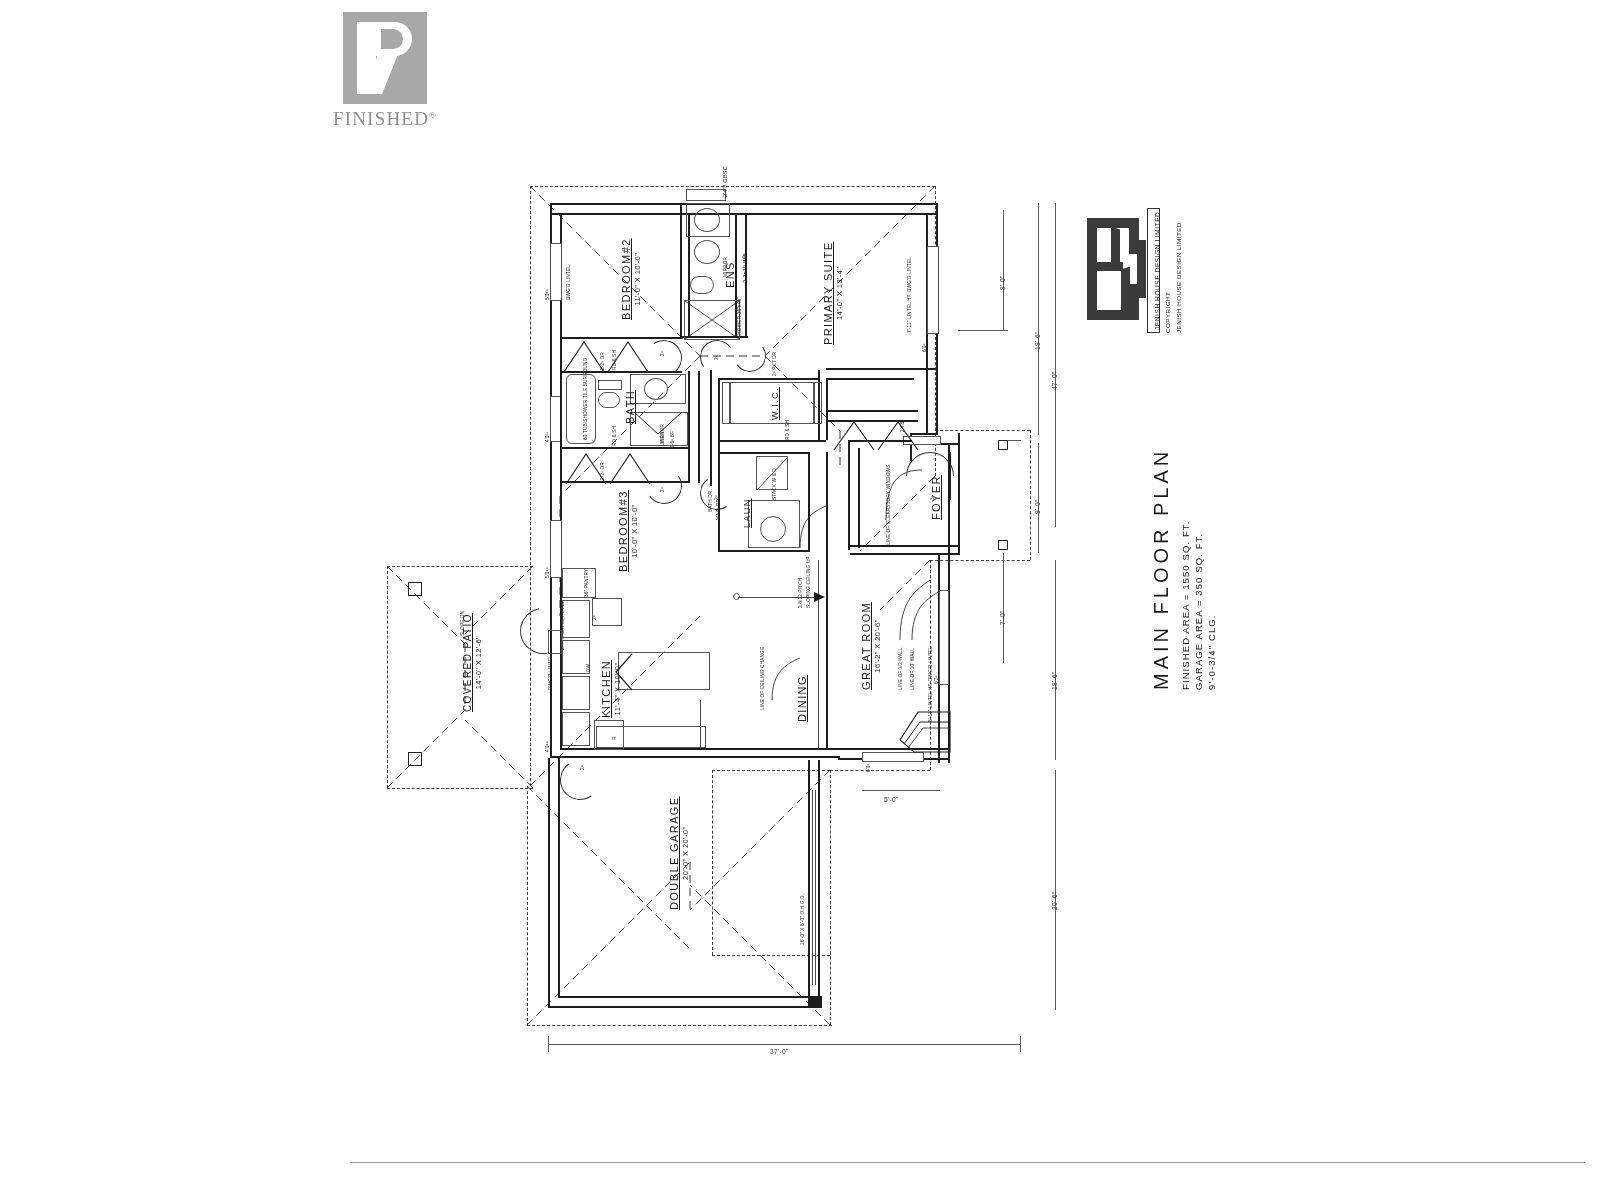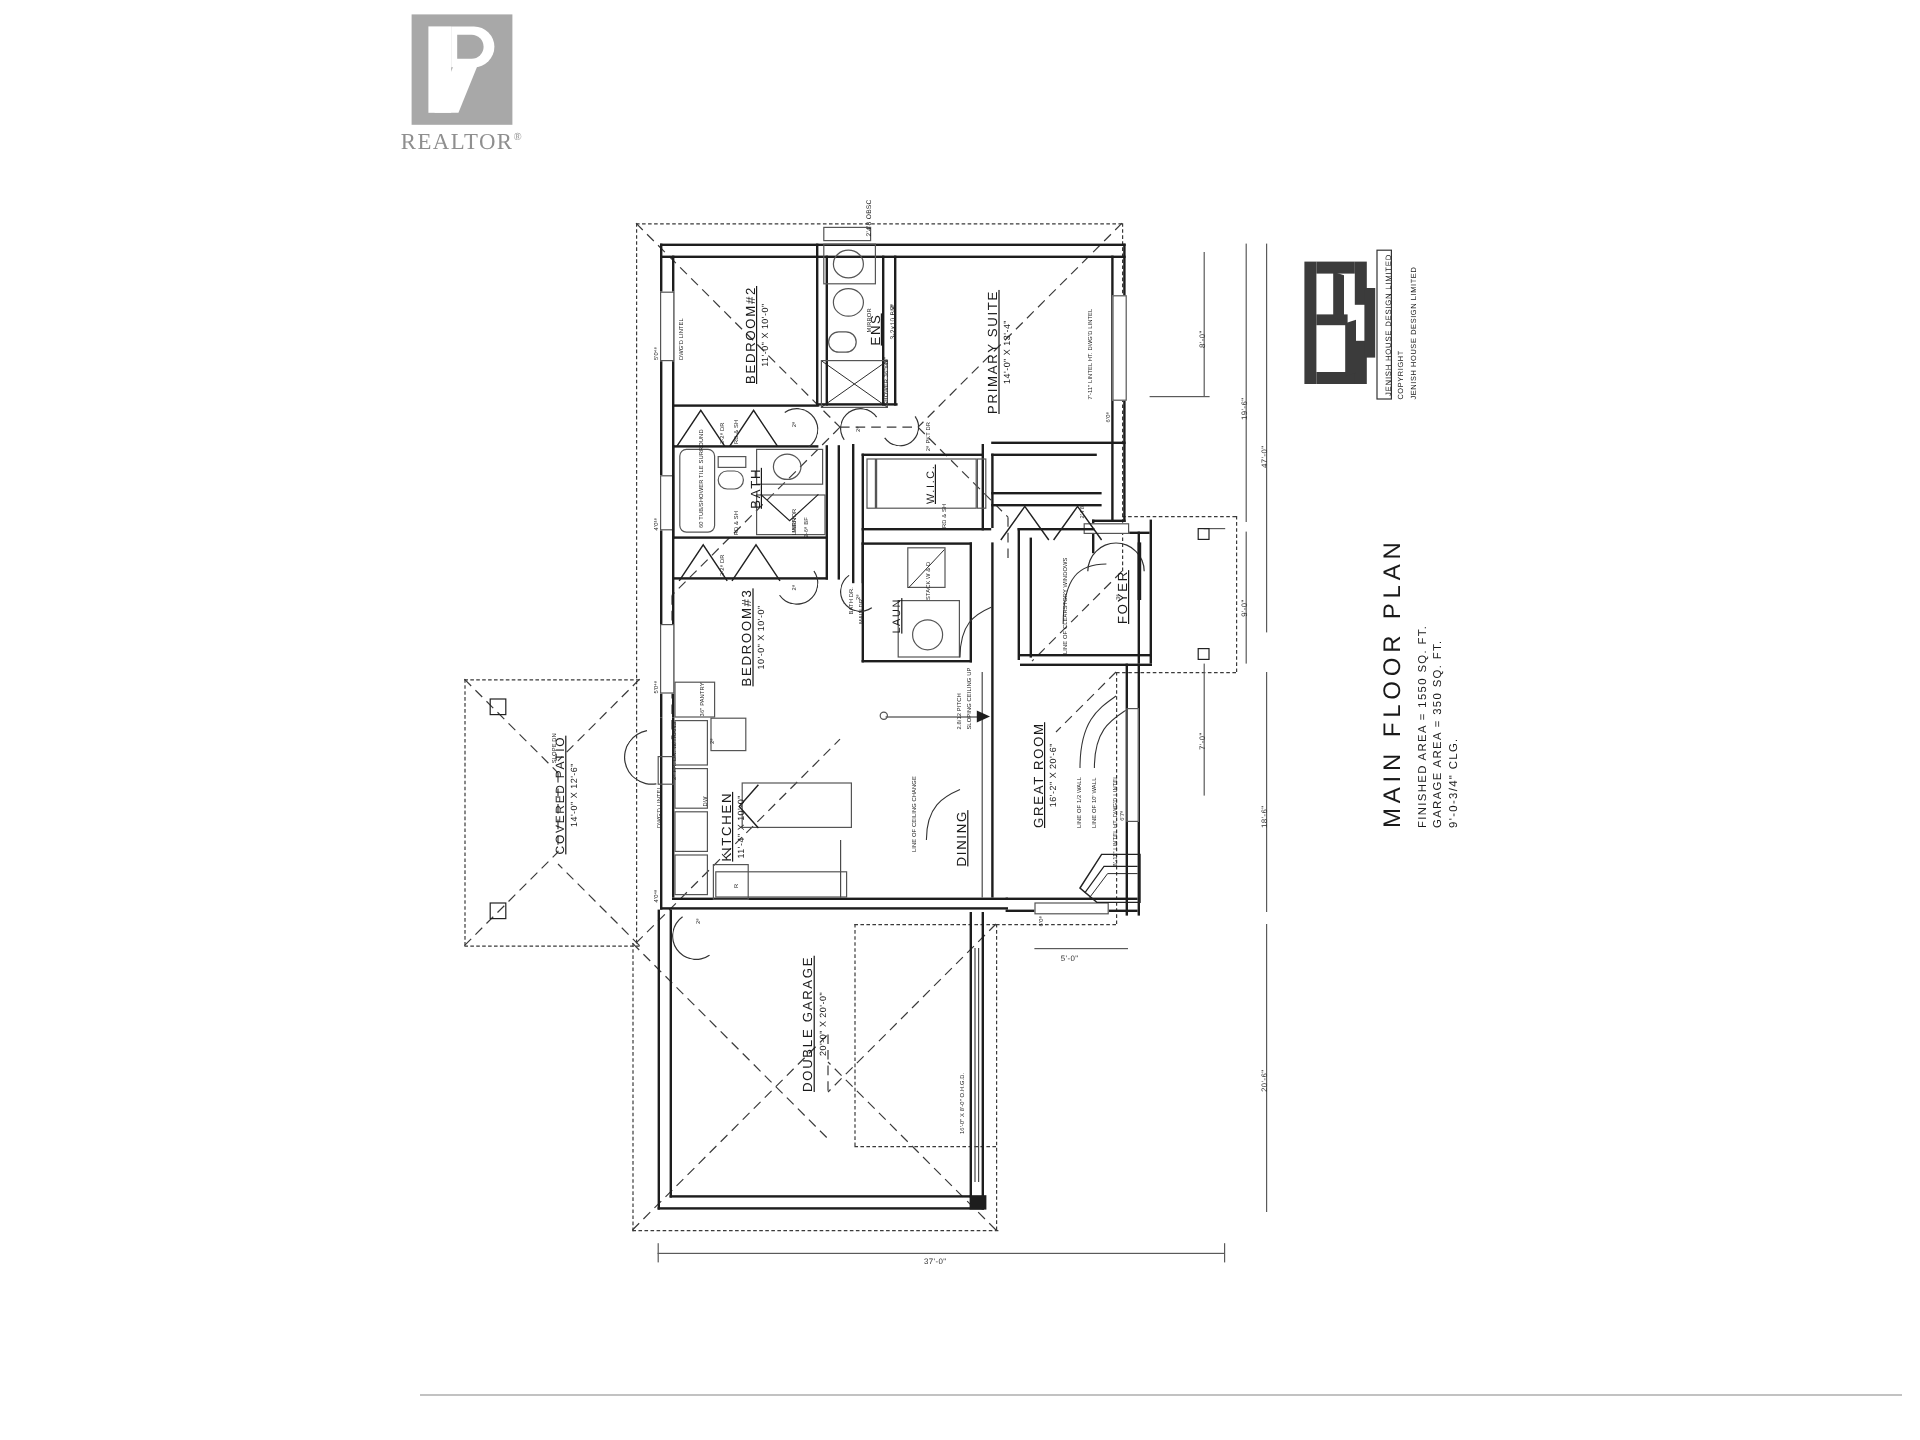--- a/index.html
+++ b/index.html
@@ -73,21 +73,21 @@
 </head>
 <body>
 
 <div id="realtor-logo">
   <div id="realtor-mark">
     <div class="bar"></div>
       <div class="bowl"></div>
       <div class="bowl2"></div>
       <div class="leg"></div>
   </div>
-  <div id="realtor-word"><span>REALTOR</span><sup>®</sup></div>
+  <div id="realtor-word"><span>FINISHED</span><sup>®</sup></div>
 </div>
 
 <div id="sheet">
 
   <div class="hl" style="left:530px;top:186px;width:405px;"></div>
   <div class="vl" style="left:530px;top:186px;height:600px;"></div>
   <div class="vl" style="left:935px;top:186px;height:290px;"></div>
   <div class="hl" style="left:935px;top:430px;width:95px;"></div>
   <div class="vl" style="left:1030px;top:430px;height:130px;"></div>
   <div class="hl" style="left:930px;top:560px;width:100px;"></div>

